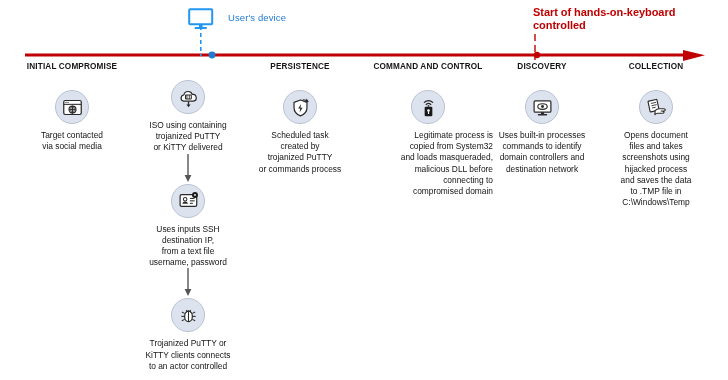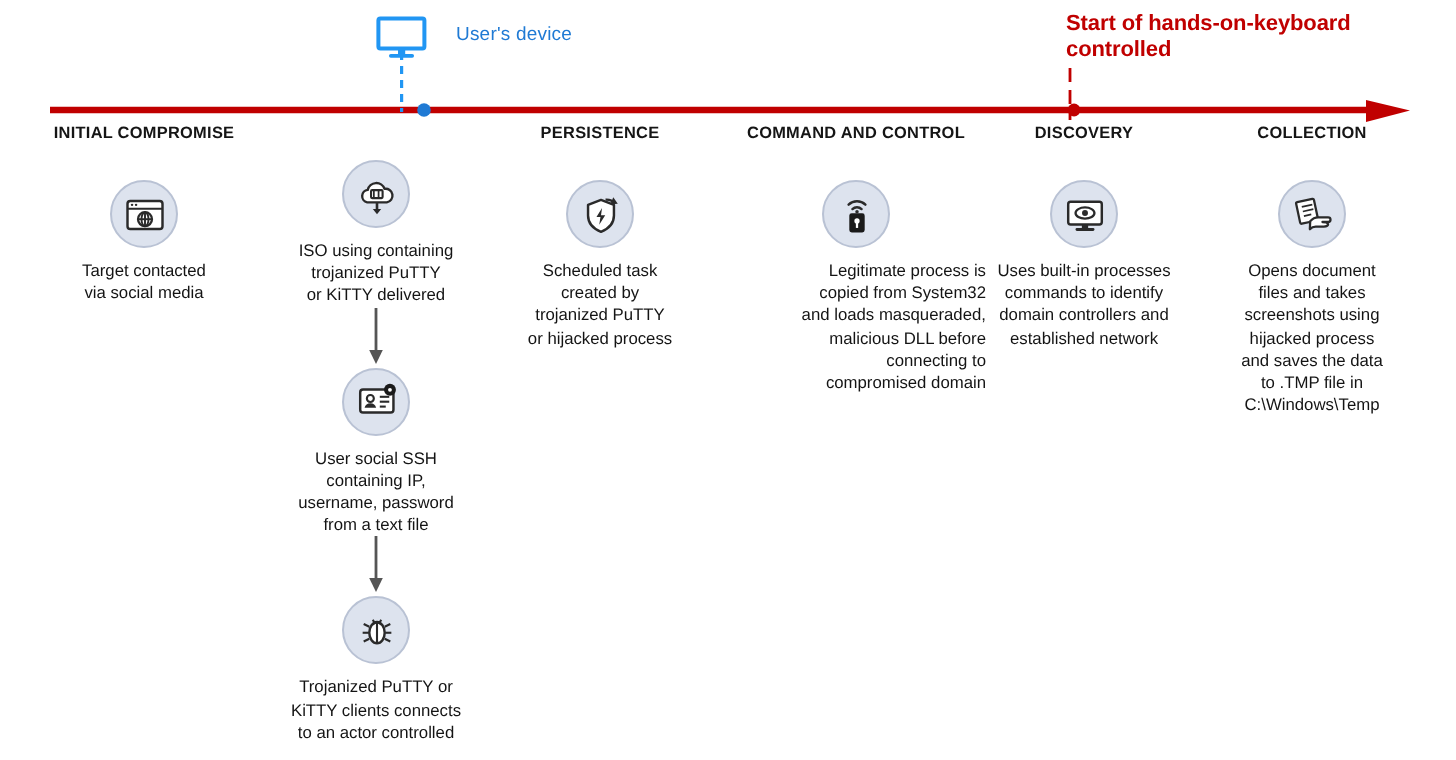--- a/index.html
+++ b/index.html
@@ -224,24 +224,24 @@
             <circle cx="8.2" cy="10.6" r="2" fill="none" stroke="#2a2a2a" stroke-width="1.2"></circle>
             <path d="M4.9 15.8a3.4 3.4 0 0 1 6.6 0z" fill="#2a2a2a"></path>
             <line x1="13.6" y1="9.6" x2="19" y2="9.6" stroke="#2a2a2a" stroke-width="1.2"></line>
             <line x1="13.6" y1="12.4" x2="19" y2="12.4" stroke="#2a2a2a" stroke-width="1.2"></line>
             <line x1="13.6" y1="15.2" x2="17" y2="15.2" stroke="#2a2a2a" stroke-width="1.2"></line>
             <circle cx="19.4" cy="5.6" r="3.4" fill="#1a1a1a"></circle>
             <circle cx="19.4" cy="5.6" r="1.1" fill="#ffffff"></circle>
           </svg>
         </div>
         <div class="step-text" style="width:112px;">
-          <div>User social SSH</div>
-          <div>containing IP,</div>
+          <div>Uses inputs SSH</div>
+          <div>destination IP,</div>
+          <div>from a text file</div>
           <div>username, password</div>
-          <div>from a text file</div>
         </div>
       </div>
 
       <div class="step-connector">
         <svg width="12" height="30" viewBox="0 0 12 30">
           <line x1="6" y1="0" x2="6" y2="22" stroke="#555555" stroke-width="1.4"></line>
           <polygon points="2.6,21 9.4,21 6,28" fill="#555555"></polygon>
         </svg>
       </div>
 
@@ -281,21 +281,21 @@
             <path d="M12 3.4l7.4 2.8v6.1c0 4.6-3.1 7.6-7.4 9.3-4.3-1.7-7.4-4.7-7.4-9.3V6.2z" fill="#ffffff" stroke="#2a2a2a" stroke-width="1.4" stroke-linejoin="round"></path>
             <polygon points="12.6,8 9.4,13.2 11.7,13.2 11,17.6 14.4,12.2 12,12.2" fill="#2a2a2a"></polygon>
             <path d="M14.6 3.2a7 7 0 0 1 5.6 2.2" fill="none" stroke="#2a2a2a" stroke-width="1.3"></path>
             <polygon points="19,1.8 21.6,5.6 17.4,5.9" fill="#2a2a2a"></polygon>
           </svg>
         </div>
         <div class="step-text" style="width:106px;">
           <div>Scheduled task</div>
           <div>created by</div>
           <div>trojanized PuTTY</div>
-          <div>or hijacked process</div>
+          <div>or commands process</div>
         </div>
       </div>
     </div>
   </div>
 
   <div class="stage-column" style="left:362px; width:132px;">
     <div class="stage-label">COMMAND AND CONTROL</div>
     <div class="stage-steps">
       <div class="step">
         <div class="step-icon">
@@ -330,21 +330,21 @@
             <rect x="10.2" y="17.4" width="3.6" height="2.4" fill="#2a2a2a"></rect>
             <rect x="6.6" y="19.4" width="10.8" height="1.7" rx=".8" fill="#2a2a2a"></rect>
             <ellipse cx="12" cy="10.9" rx="5.4" ry="3.2" fill="none" stroke="#2a2a2a" stroke-width="1.3"></ellipse>
             <circle cx="12" cy="10.9" r="1.7" fill="#2a2a2a"></circle>
           </svg>
         </div>
         <div class="step-text" style="width:122px;">
           <div>Uses built-in processes</div>
           <div>commands to identify</div>
           <div>domain controllers and</div>
-          <div>established network</div>
+          <div>destination network</div>
         </div>
       </div>
     </div>
   </div>
 
   <div class="stage-column" style="left:598px; width:116px;">
     <div class="stage-label">COLLECTION</div>
     <div class="stage-steps">
       <div class="step">
         <div class="step-icon">

